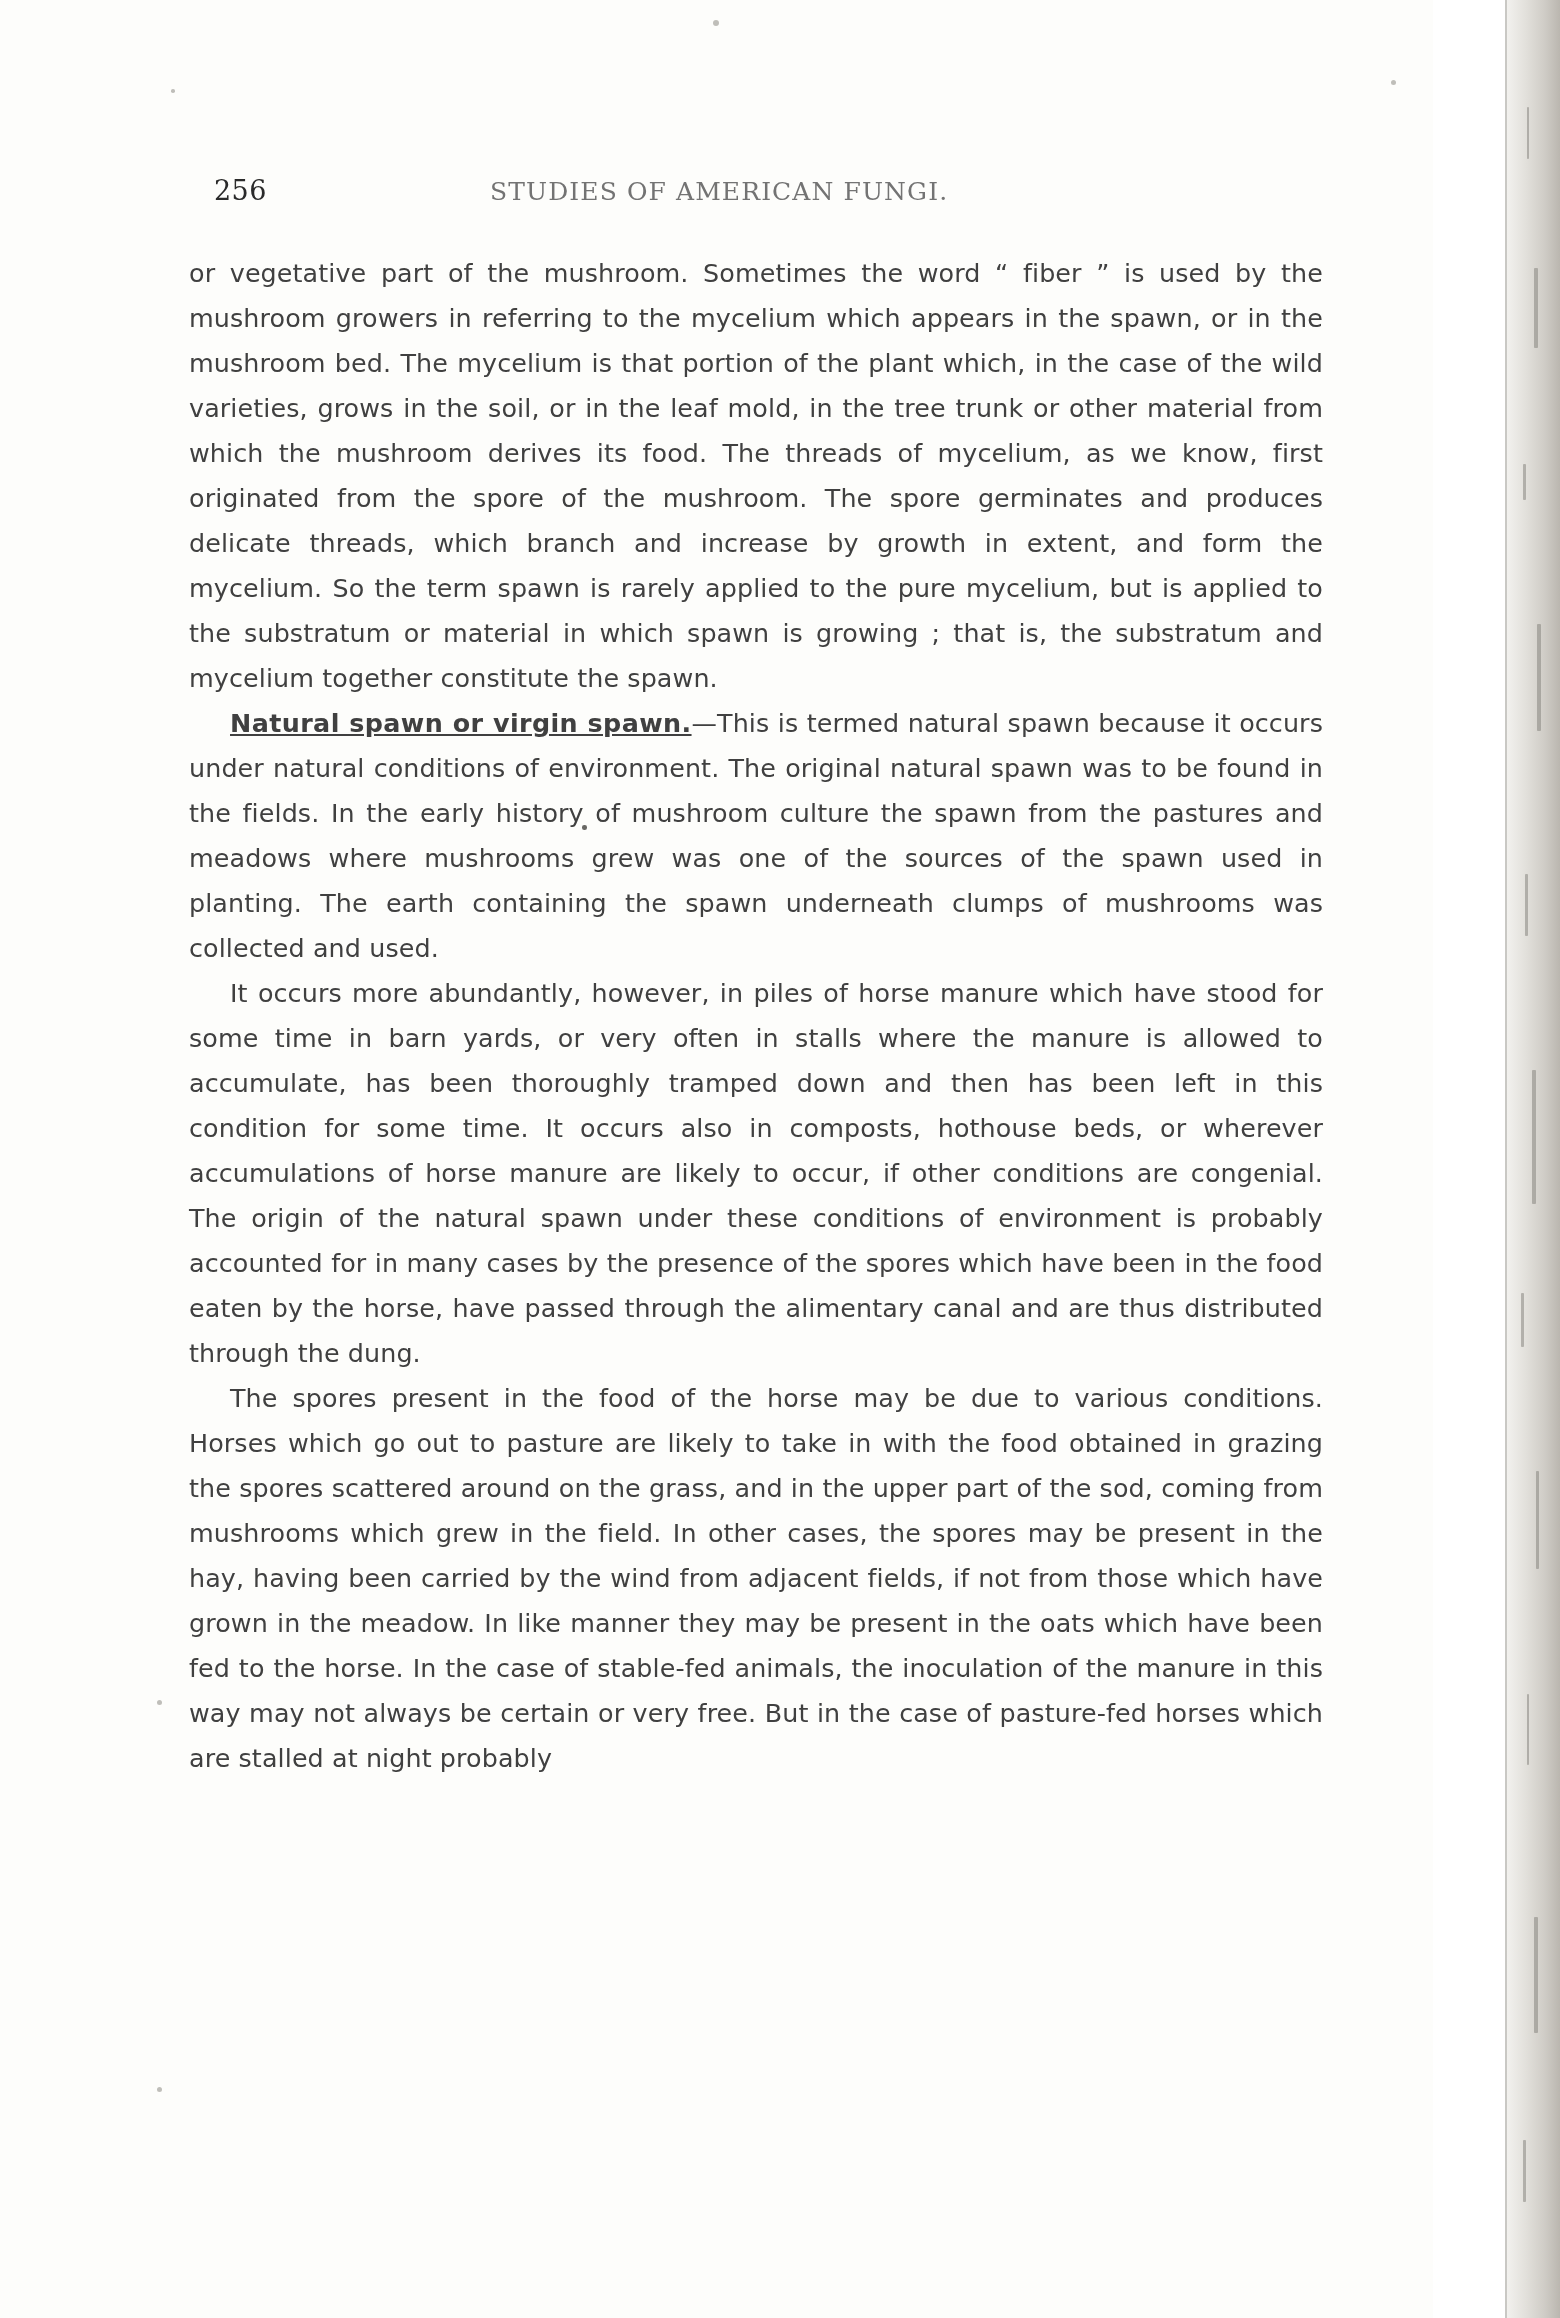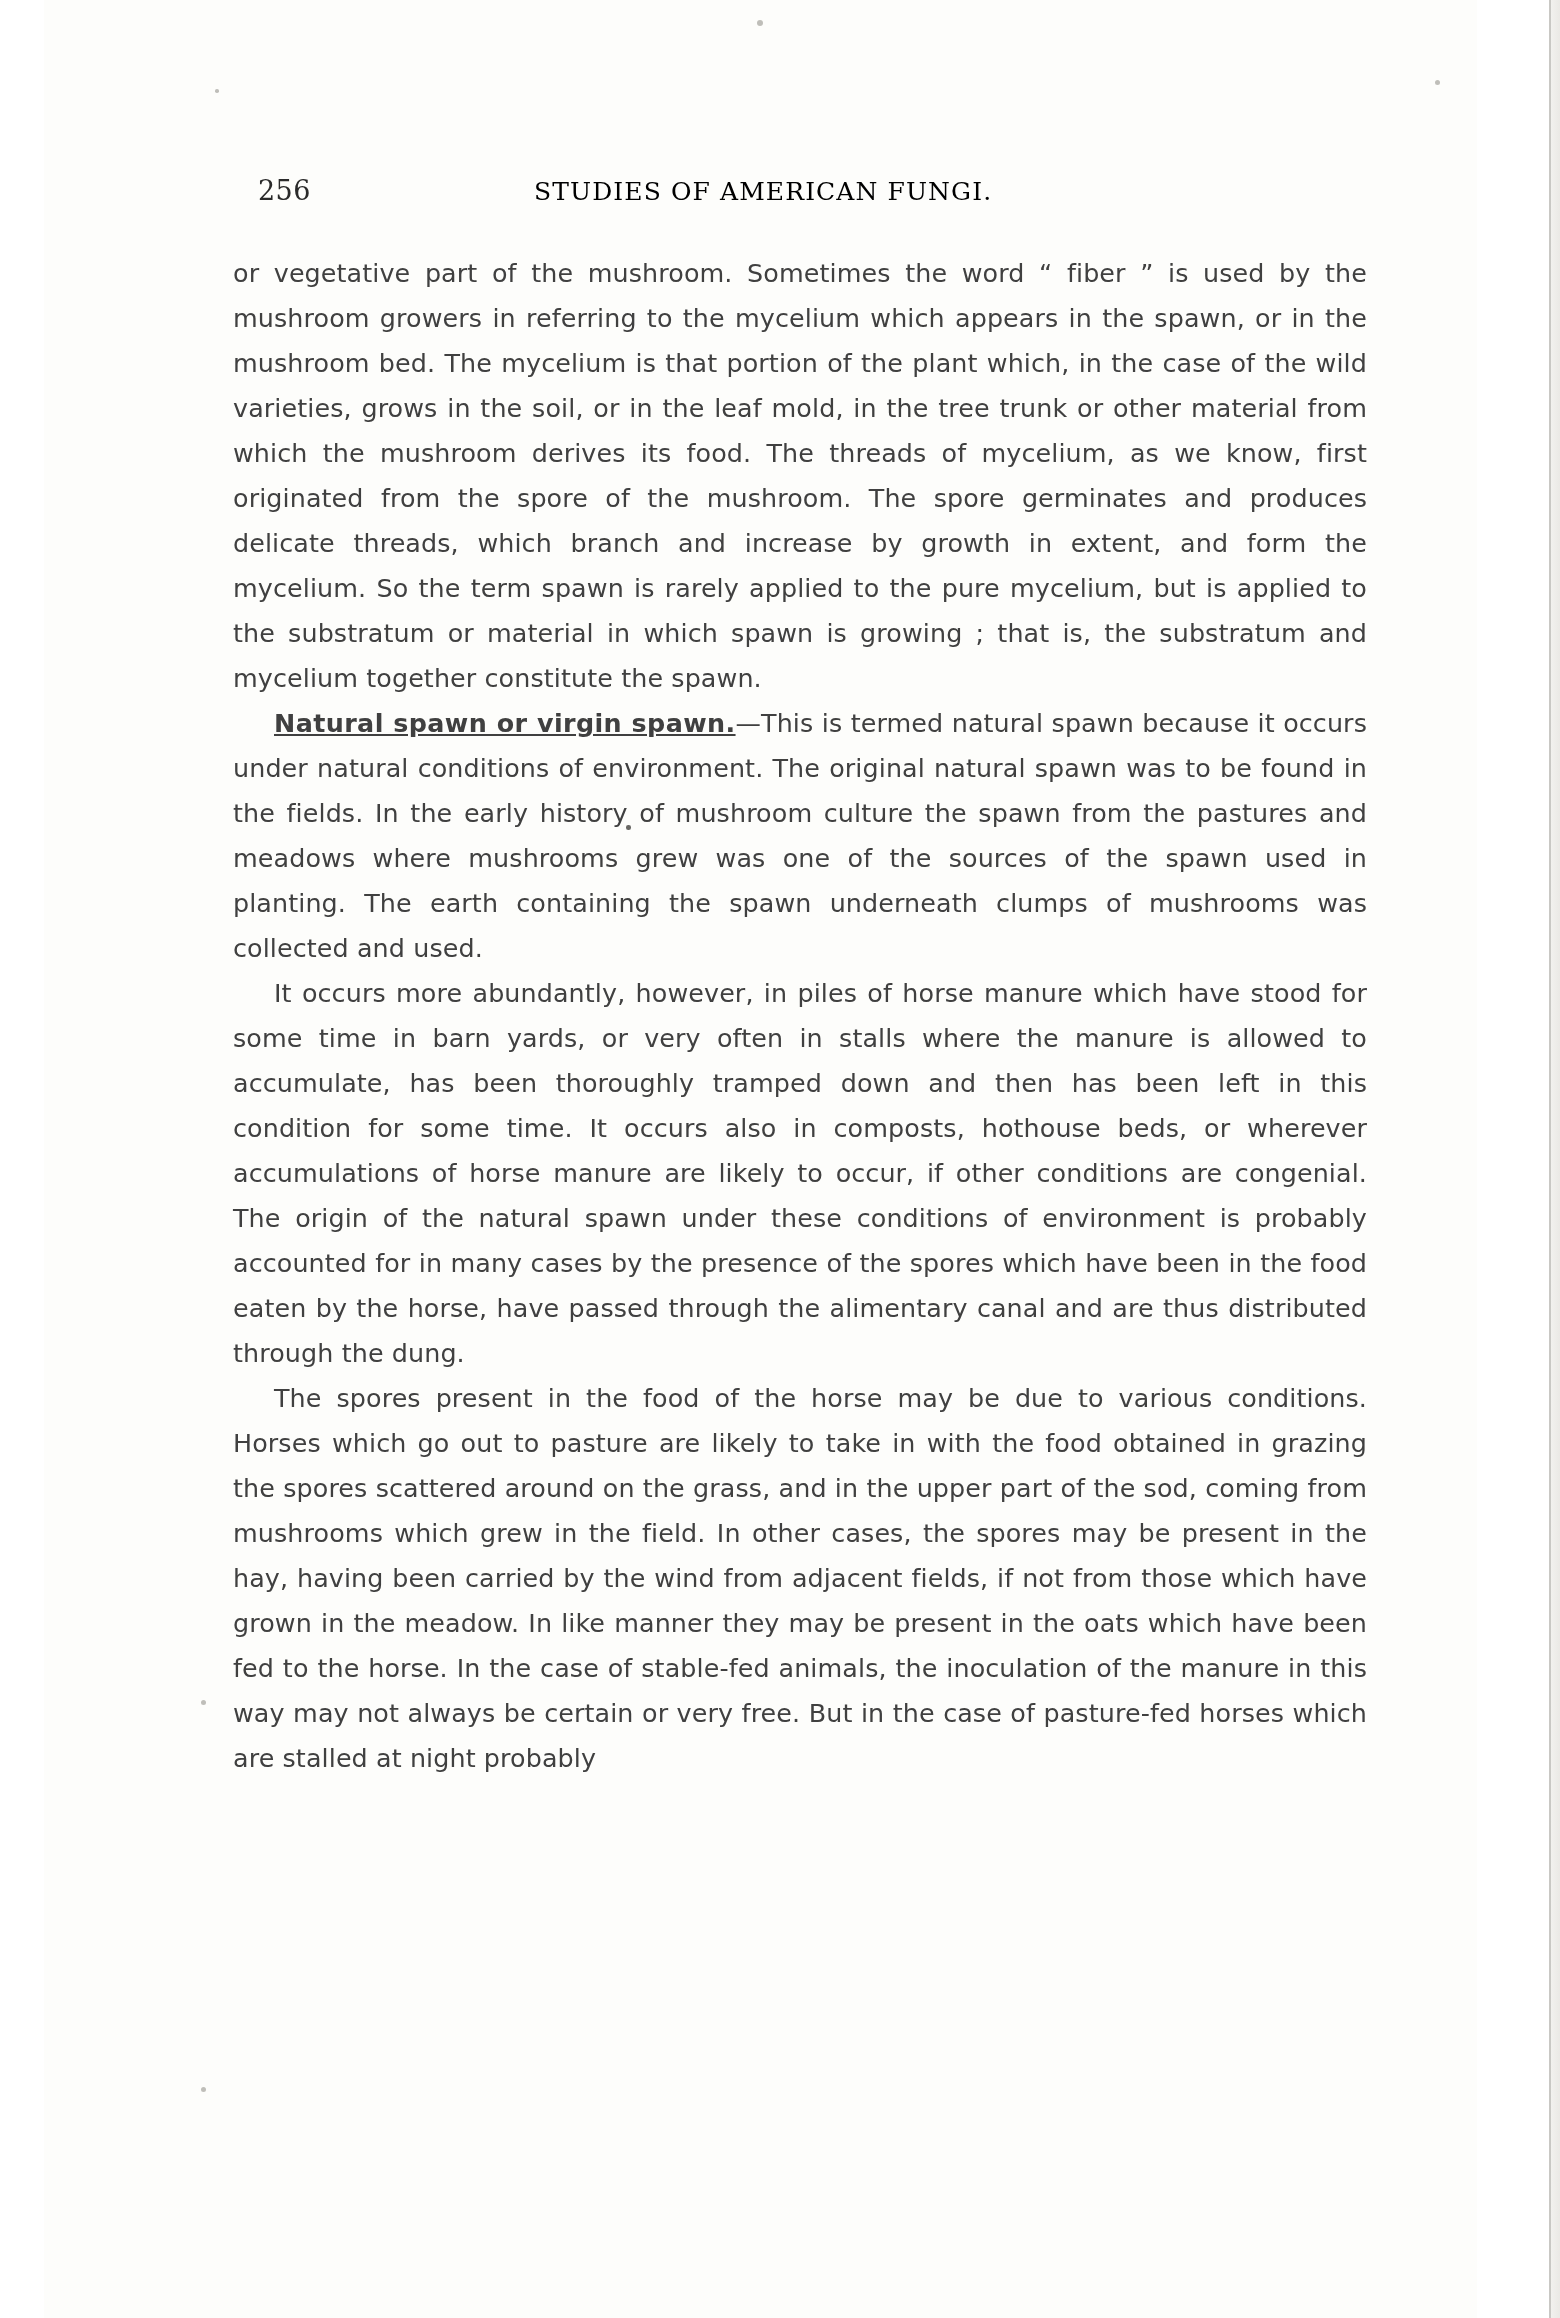--- a/index.html
+++ b/index.html
@@ -16,21 +16,20 @@
     overflow: hidden;
   }
 
   
   .page {
     position: absolute;
     left: 0; top: 0;
     width: 1433px;
     height: 2319px;
     background: #fdfdfb;
-    margin-left: 44px;
   }
 
   
   .gutter {
     position: absolute;
     top: 0;
     left: 1507px;
     width: 54px;
     height: 2319px;
     background: linear-gradient(to right, #f2f1ee 0%, #e2e0db 35%, #cfccc6 70%, #b9b5ae 100%);
@@ -75,21 +74,21 @@
     letter-spacing: 0.4px;
     color: #2a2a2a;
   }
   .running-title {
     position: absolute;
     left: 276px;
     top: 1.8px;
     font-family: "DejaVu Serif", serif;
     font-size: 25px;
     letter-spacing: 1.1px;
-    color: #000000;
+    color: #737373;
     white-space: nowrap;
   }
 
   
   .body-block {
     position: absolute;
     left: 189px;
     top: 251px;
     width: 1134px;
   }

